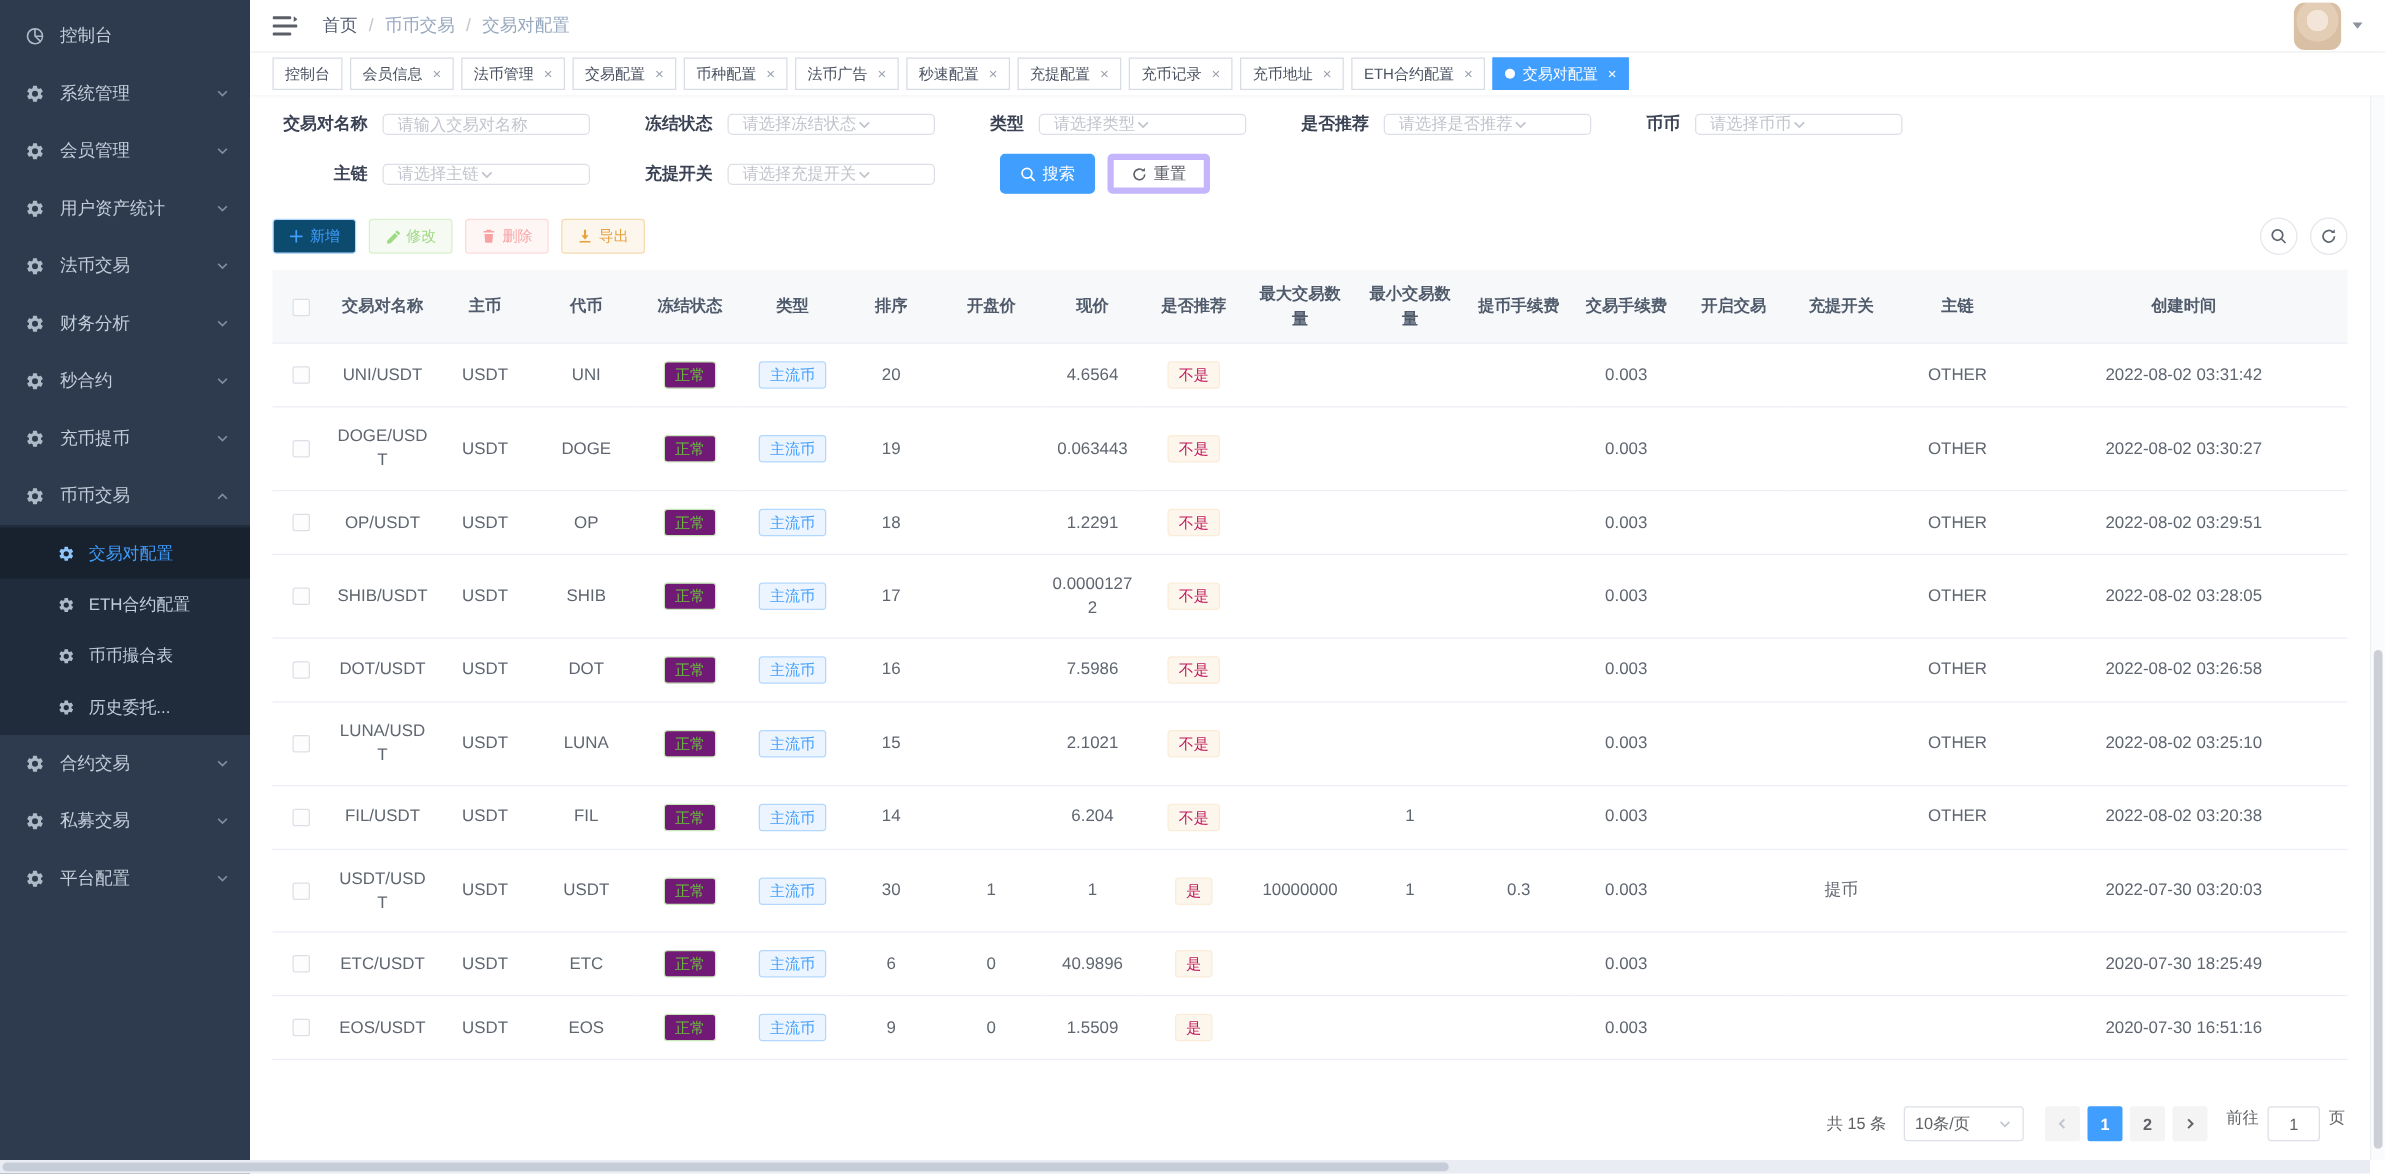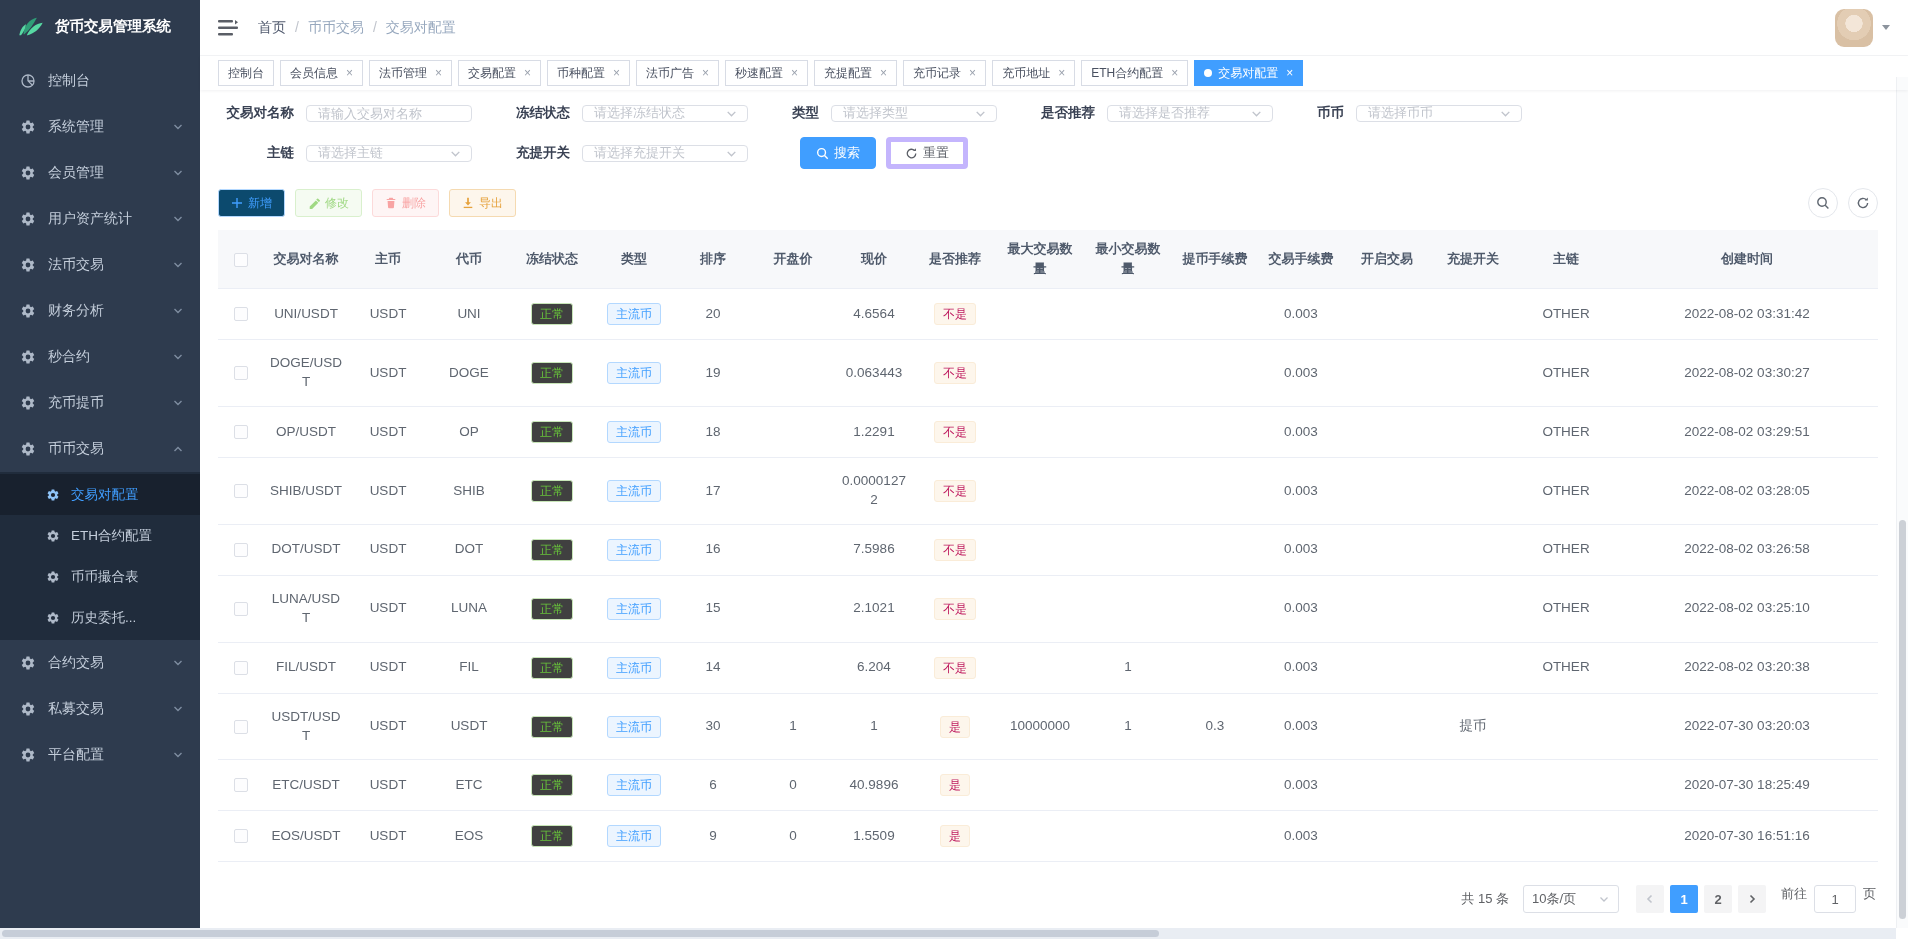--- a/index.html
+++ b/index.html
@@ -17,21 +17,21 @@
   .side-item .micon { width:16px; height:16px; margin-right:12px; color:#aeb9c8; flex-shrink:0; }
   .side-item .chev { width:12px; height:12px; margin-left:auto; color:#7e8da0; flex-shrink:0; }
   .submenu { background:#202c3c; padding:2px 0; }
   .sub-item { height:41px; display:flex; align-items:center; padding-left:46px; font-size:13.5px; color:#c4cedb; cursor:pointer; }
   .sub-item .micon { width:14px; height:14px; margin-right:11px; color:#aeb9c8; flex-shrink:0; }
   .sub-item.active { color:#409eff; background:#18212e; }
   .sub-item.active .micon { color:#8fc4f8; }
 
   
   .main { flex:1; min-width:0; display:flex; flex-direction:column; position:relative; }
-  .topbar { height:56px; display:flex; align-items:center; padding:0 18px; border-bottom:1px solid #f3f4f6; }
+  .topbar { height:42px; display:flex; align-items:center; padding:0 18px; border-bottom:1px solid #f3f4f6; }
   .hamburger { width:20px; height:18px; color:#5a5e66; margin-right:20px; cursor:pointer; }
   .breadcrumb { display:flex; align-items:center; font-size:14px; }
   .crumb { color:#97a8be; }
   .crumb.first { color:#515a6e; }
   .crumb:not(:last-child)::after { content:"/"; color:#c0c4cc; margin:0 9px; }
   .avatar-wrap { margin-left:auto; display:flex; align-items:center; gap:9px; cursor:pointer; }
   .avatar { width:38px; height:38px; border-radius:9px;
             background: radial-gradient(circle at 50% 38%, #f3e6d8 0 28%, #e3cdb4 29% 55%, #d9c0a4 56%), linear-gradient(160deg,#ece2d4,#cdb396); }
   .caret-down { width:0; height:0; border-left:4.5px solid transparent; border-right:4.5px solid transparent; border-top:5.5px solid #8c939d; }
 
@@ -44,21 +44,21 @@
 
   
   .content { flex:1; display:flex; flex-direction:column; padding:14px 30px 16px 18px; overflow:hidden; }
   .filter-row { display:flex; align-items:center; margin-bottom:15px; }
   .ffield { display:flex; align-items:center; margin-right:44px; }
   .flabel { font-size:13.5px; font-weight:bold; color:#3a4254; padding-right:12px; white-space:nowrap; }
   .flabel.w1 { width:88px; text-align:right; }
   .finput, .fselect { width:166px; height:17px; border:1px solid #dcdfe6; border-radius:4px; background:#fff; font-size:13px; }
   .finput { padding:0 11px; color:#606266; outline:none; font-family:inherit; }
   .finput::placeholder { color:#c0c4cc; }
-  .fselect { display:flex; align-items:center; justify-content:space-between; padding:0 9px 0 11px; cursor:pointer; }
+  .fselect { display:flex; align-items:center; padding:0 9px 0 11px; cursor:pointer; }
   .fselect .ph { color:#c0c4cc; }
   .fselect .chev-down { width:13px; height:13px; color:#c0c4cc; }
   .btn { height:32px; border-radius:4px; font-size:13px; display:inline-flex; align-items:center; gap:5px; cursor:pointer; font-family:inherit; }
   .btn svg { width:13px; height:13px; }
   .btn-search { padding:0 15px; background:#409eff; border:1px solid #409eff; color:#fff; margin-left:8px; }
   .btn-reset { padding:0 14px; background:#fff; border:5px solid #c4b5fd; color:#5a5e66; margin-left:10px; }
 
   .toolbar { display:flex; align-items:center; margin:4px 0 12px; }
   .tbtn { height:28px; padding:0 12px; border-radius:3px; font-size:12px; display:inline-flex; align-items:center; gap:5px; margin-right:10px; border:1px solid; cursor:pointer; font-family:inherit; }
   .tbtn svg { width:12px; height:12px; }
@@ -69,21 +69,21 @@
   .toolbar-right { margin-left:auto; display:flex; gap:10px; }
   .circle-btn { width:30px; height:30px; border-radius:50%; border:1px solid #e4e7ec; background:#fff; color:#5f6670; display:flex; align-items:center; justify-content:center; cursor:pointer; }
   .circle-btn svg { width:14px; height:14px; }
 
   
   table { width:100%; border-collapse:collapse; table-layout:fixed; }
   th { background:#f7f8fa; color:#4f5a6b; font-weight:bold; font-size:13px; padding:9px 8px; line-height:1.55; word-break:break-all; border-bottom:1px solid #ebeef5; text-align:center; }
   td { padding:14px 6px; text-align:center; color:#5f6670; font-size:13.5px; border-bottom:1px solid #ebeef5; word-break:break-all; line-height:1.4; }
   input[type=checkbox] { appearance:none; -webkit-appearance:none; width:14px; height:14px; border:1px solid #dcdfe6; border-radius:2px; background:#fdfdfe; vertical-align:middle; cursor:pointer; }
   .tag { display:inline-block; padding:1px 8px; font-size:12px; border-radius:3px; line-height:18px; white-space:nowrap; }
-  .tag.green  { color:#67c23a; background:#404040; border:1px solid #c8e6b8; }
+  .tag.green  { color:#67c23a; background:#701a75; border:1px solid #c8e6b8; }
   .tag.blue   { color:#409eff; background:#ecf5ff; border:1px solid #b3d8ff; }
   .tag.yellow { color:#be185d; background:#fdf6ec; border:1px solid #faecd8; }
 
   
   .pagination { margin-top:auto; display:flex; align-items:center; justify-content:flex-end; padding:16px 2px 10px; font-size:13px; color:#606266; }
   .pg-total { margin-right:14px; }
   .pg-size { width:96px; height:28px; border:1px solid #dcdfe6; border-radius:3px; display:flex; align-items:center; justify-content:space-between; padding:0 8px; margin-right:14px; cursor:pointer; }
   .pg-size .chev-down { width:12px; height:12px; color:#c0c4cc; }
   .pg-btn { min-width:28px; height:28px; padding:0 4px; background:#f4f4f5; border-radius:2px; display:flex; align-items:center; justify-content:center; margin:0 3px; color:#606266; font-weight:bold; cursor:pointer; }
   .pg-btn svg { width:12px; height:12px; }
@@ -97,28 +97,20 @@
   .v-thumb { position:absolute; left:2px; right:2px; top:52%; height:47%; background:#ccd0d6; border-radius:6px; }
   .h-scrollbar { position:absolute; left:0; right:12px; bottom:0; height:11px; background:#e9edf3; }
   .h-thumb { position:absolute; top:2px; bottom:2px; left:2px; width:61%; background:#c6cdd8; border-radius:6px; }
 </style>
 </head>
 <body>
 
 <div class="app">
 
   <aside class="sidebar">
-    <div class="logo">
-      <svg viewBox="0 0 36 26">
-        <path d="M9 23 C10 12 16 5 25 3 C21 11 16 18 10 23 Z" fill="#2f9e77"></path>
-        <path d="M13 24 C17 15 24 10 32 9 C28 17 21 22 14 24 Z" fill="#57d9a3"></path>
-        <path d="M4 24 C5 18 8 13 12 11 C11 17 9 21 6 24 Z" fill="#57d9a3"></path>
-      </svg>
-      <span>货币交易管理系统</span>
-    </div>
     <nav class="side-nav" id="sidebar-nav">
         <div class="side-item">
           <svg class="micon" viewBox="0 0 24 24" fill="currentColor">
             <path d="M12 2a10 10 0 1 0 10 10A10 10 0 0 0 12 2zm1 2.06A8 8 0 0 1 19.94 11H13V4.06zM12 20a8 8 0 0 1-1-15.94V12l6.3 6.3A7.96 7.96 0 0 1 12 20zm6.7-3.1L14.4 13h5.54a7.93 7.93 0 0 1-1.24 3.9z"></path>
           </svg>
           <span class="side-label">控制台</span>
         </div>
         <div class="side-item">
           <svg class="micon" viewBox="0 0 24 24" fill="currentColor">
             <path d="M19.14 12.94c.04-.3.06-.61.06-.94s-.02-.64-.07-.94l2.03-1.58a.49.49 0 0 0 .12-.61l-1.92-3.32a.49.49 0 0 0-.59-.22l-2.39.96c-.5-.38-1.03-.7-1.62-.94l-.36-2.54a.48.48 0 0 0-.48-.41h-3.84c-.24 0-.43.17-.47.41l-.36 2.54c-.59.24-1.13.57-1.62.94l-2.39-.96a.49.49 0 0 0-.59.22L2.74 8.87c-.12.21-.08.47.12.61l2.03 1.58c-.05.3-.09.63-.09.94s.02.64.07.94l-2.03 1.58a.49.49 0 0 0-.12.61l1.92 3.32c.12.22.37.29.59.22l2.39-.96c.5.38 1.03.7 1.62.94l.36 2.54c.05.24.24.41.48.41h3.84c.24 0 .44-.17.47-.41l.36-2.54c.59-.24 1.13-.56 1.62-.94l2.39.96c.22.08.47 0 .59-.22l1.92-3.32a.49.49 0 0 0-.12-.61l-2.03-1.58zM12 15.6a3.6 3.6 0 1 1 0-7.2 3.6 3.6 0 0 1 0 7.2z"></path>

